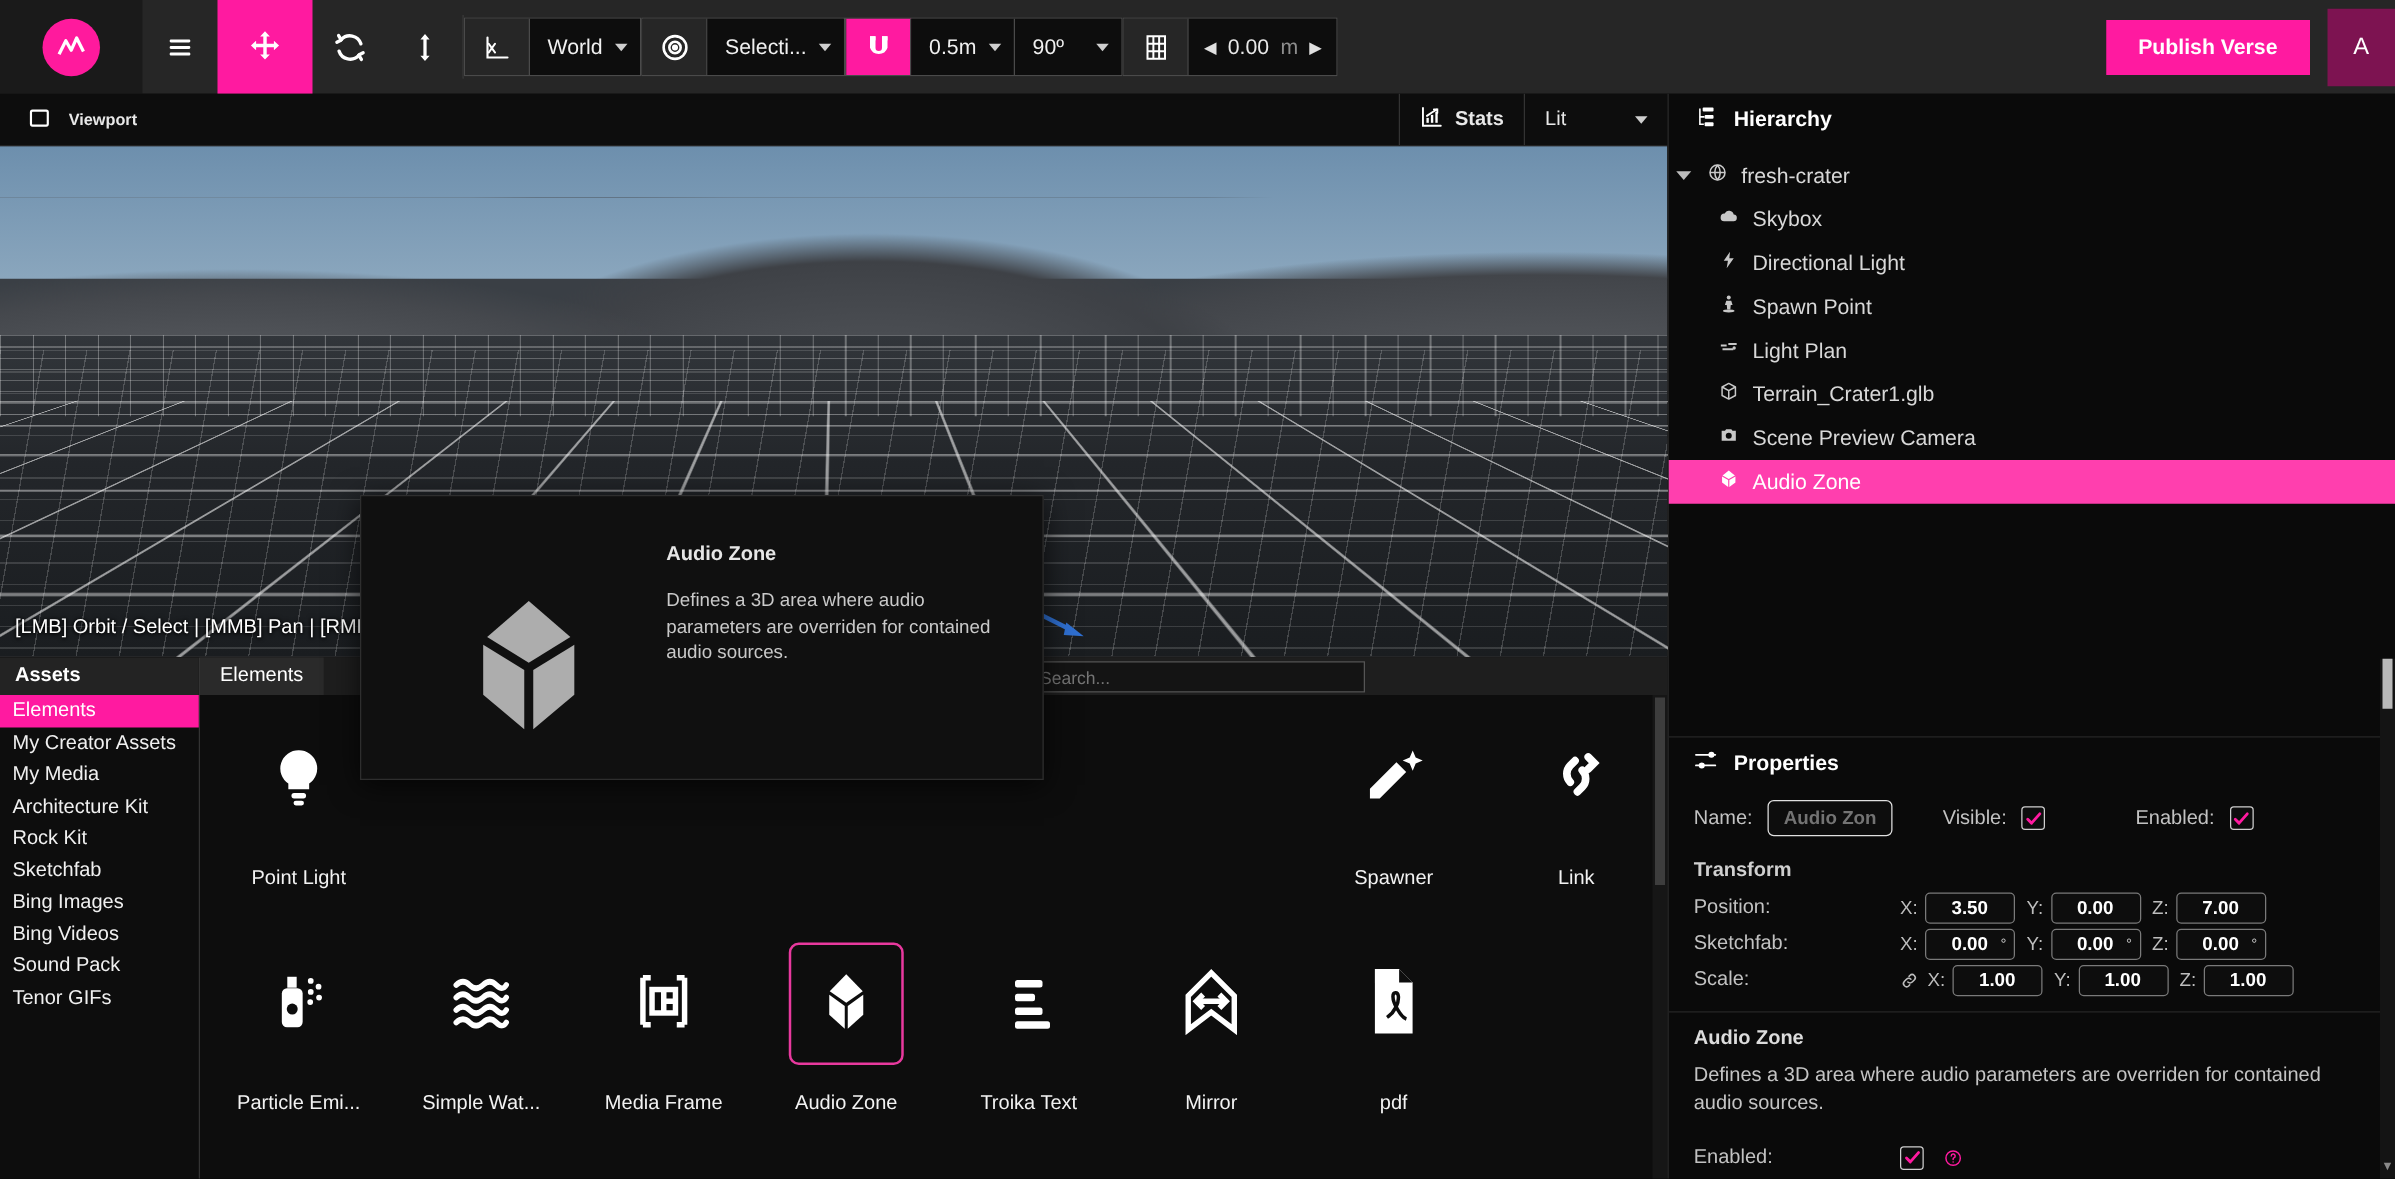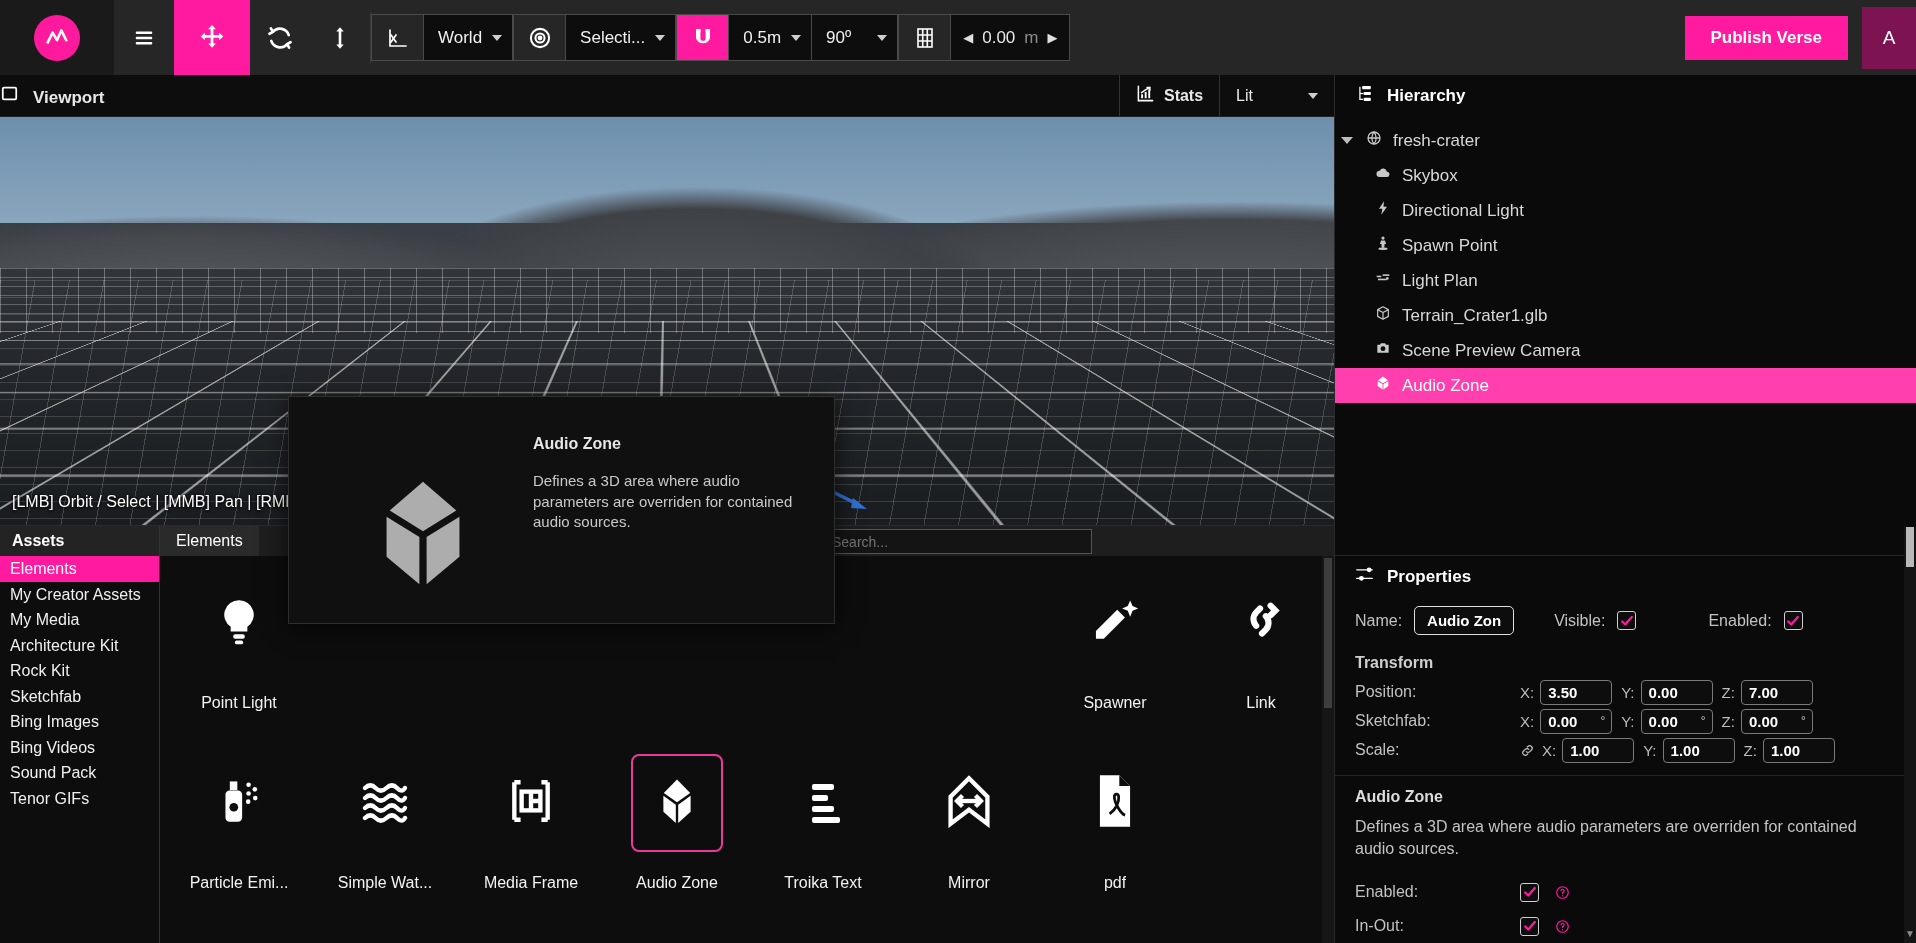--- a/index.html
+++ b/index.html
@@ -60,21 +60,21 @@
 
   
   .body-row { display: flex; flex: 1; min-height: 0; }
   .left-col { width: 1334px; display: flex; flex-direction: column; min-width: 0; }
 
   
   .vp-header {
     height: 42px; background: #0d0d0d; display: flex; align-items: center; flex: 0 0 42px;
     border-bottom: 1px solid #232323;
   }
-  .vp-header .vp-title { display: flex; align-items: flex-end; gap: 14px; font-weight: bold; font-size: 17px; }
+  .vp-header .vp-title { display: flex; align-items: center; gap: 14px; padding-left: 22px; font-weight: bold; font-size: 13px; }
   .vp-right { display: flex; align-items: stretch; height: 100%; }
   .vp-chip { display: flex; align-items: center; gap: 9px; padding: 0 16px; border-left: 1px solid #333;
              font-size: 16px; font-weight: bold; cursor: pointer; }
   .vp-chip.plain { font-weight: normal; }
   .vp-chip .caret { margin-left: 46px; }
 
   
   .viewport { position: relative; flex: 1; overflow: hidden; background: #3a3f45; min-height: 0; }
   .sky { position: absolute; inset: 0 0 74% 0; background: linear-gradient(#6d8fad, #8aa6bd); }
   .terrain {
@@ -166,35 +166,35 @@
   .hier-row.child { padding-left: 40px; }
   .hier-row.selected { background: #ff3fae; color: #fff; }
   .tri { width: 0; height: 0; border-left: 6px solid transparent; border-right: 6px solid transparent;
          border-top: 7px solid #bdbdbd; margin-right: 2px; }
   .hier-gap { flex: 1; min-height: 0; }
 
   .props-sec { flex: 0 0 auto; border-top: 1px solid #262626; }
   .row { display: flex; align-items: center; font-size: 16px; color: #c2c2c2; }
   .prop-name-row { padding: 0 20px; height: 46px; gap: 12px; }
   .name-box {
-    background: #0d0d0d; border: 1px solid #e0e0e0; border-radius: 5px; color: #ffffff; font-weight: bold;
+    background: #0d0d0d; border: 1px solid #e0e0e0; border-radius: 5px; color: #737373; font-weight: bold;
     font-size: 15px; padding: 5px 11px; width: 100px; text-align: center;
   }
   .chk {
     width: 19px; height: 19px; border: 1px solid #cfcfcf; border-radius: 3px; background: #0d0d0d;
     display: inline-flex; align-items: center; justify-content: center; cursor: pointer;
   }
   .chk svg { display: block; }
   .sec-title { font-size: 16px; font-weight: bold; color: #cfcfcf; padding: 10px 20px 6px 20px; }
   .tr-row { padding: 0 14px 0 20px; height: 29px; gap: 0; }
   .tr-label { width: 165px; font-size: 16px; color: #c2c2c2; }
   .axis-lbl { font-size: 15px; color: #bdbdbd; margin-right: 6px; }
   .num-box {
     background: #0d0d0d; border: 1px solid #7a7a7a; border-radius: 4px; color: #fff; font-size: 15px;
-    font-weight: bold; padding: 3px 7px; width: 72px; position: relative; display: inline-flex; align-items: center;
+    font-weight: bold; padding: 3px 20px; width: 72px; position: relative; display: inline-flex; align-items: center;
   }
   .num-box.deg::after { content: "°"; position: absolute; right: 6px; color: #c9c9c9; font-size: 12px; font-weight: normal; }
   .axis-group { display: flex; align-items: center; margin-right: 9px; }
   .link-ic { margin-right: 7px; color: #bdbdbd; display: inline-flex; }
   .audio-sec { padding: 0 20px; }
   .audio-title { font-size: 16px; font-weight: bold; color: #dcdcdc; margin: 12px 0 10px; }
   .audio-desc { font-size: 16px; color: #c4c4c4; line-height: 1.42; margin-bottom: 14px; }
   .audio-row { display: flex; align-items: center; height: 34px; font-size: 16px; color: #c2c2c2; }
   .audio-row .lbl { width: 165px; }
   .help-ic { margin-left: 16px; color: #ff1aa0; cursor: pointer; display: inline-flex; }
@@ -745,35 +745,20 @@
                   </svg>
             </span>
             <span class="help-ic">
               <svg width="15" height="15" viewBox="0 0 24 24" fill="none" stroke="#ff1aa0" stroke-width="1.9">
                     <circle cx="12" cy="12" r="9.2"></circle>
                     <path d="M9.6 9.3a2.5 2.5 0 1 1 3.3 2.4c-.6.3-.9.8-.9 1.5v.5" stroke-linecap="round"></path>
                     <circle cx="12" cy="17" r="1" fill="#ff1aa0" stroke="none"></circle>
                   </svg>
             </span>
           </div>
-          <div class="audio-row">
-            <span class="lbl">In-Out:</span>
-            <span class="chk">
-              <svg width="14" height="14" viewBox="0 0 16 16" fill="none" stroke="#ff1aa0" stroke-width="2.6" stroke-linecap="round" stroke-linejoin="round">
-                    <polyline points="2.5,8.5 6,12 13.5,3.5"></polyline>
-                  </svg>
-            </span>
-            <span class="help-ic">
-              <svg width="15" height="15" viewBox="0 0 24 24" fill="none" stroke="#ff1aa0" stroke-width="1.9">
-                    <circle cx="12" cy="12" r="9.2"></circle>
-                    <path d="M9.6 9.3a2.5 2.5 0 1 1 3.3 2.4c-.6.3-.9.8-.9 1.5v.5" stroke-linecap="round"></path>
-                    <circle cx="12" cy="17" r="1" fill="#ff1aa0" stroke="none"></circle>
-                  </svg>
-            </span>
-          </div>
         </div>
       </div>
     </div>
     <div class="panel-scroll">
       <div class="thumb"></div>
       <div class="arw" style="bottom:4px">▼</div>
     </div>
     </div>
 
   </div>

